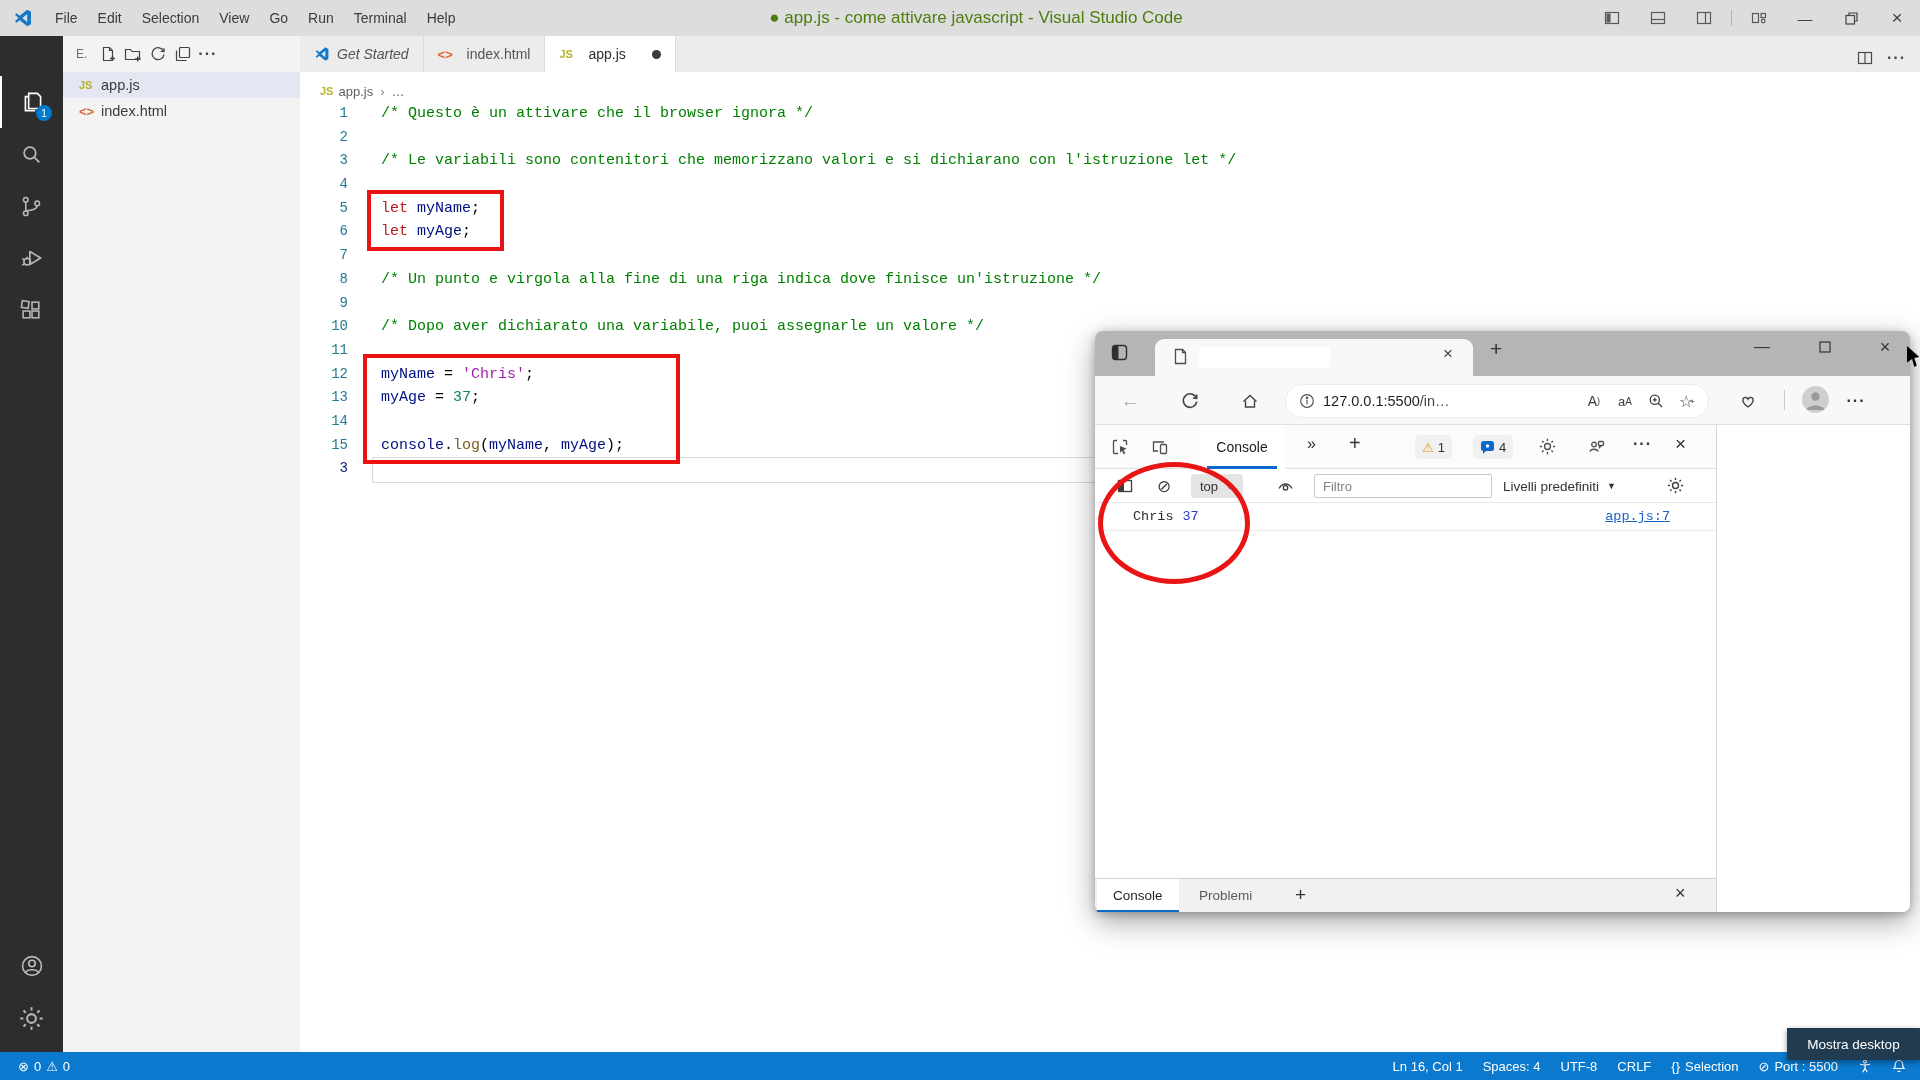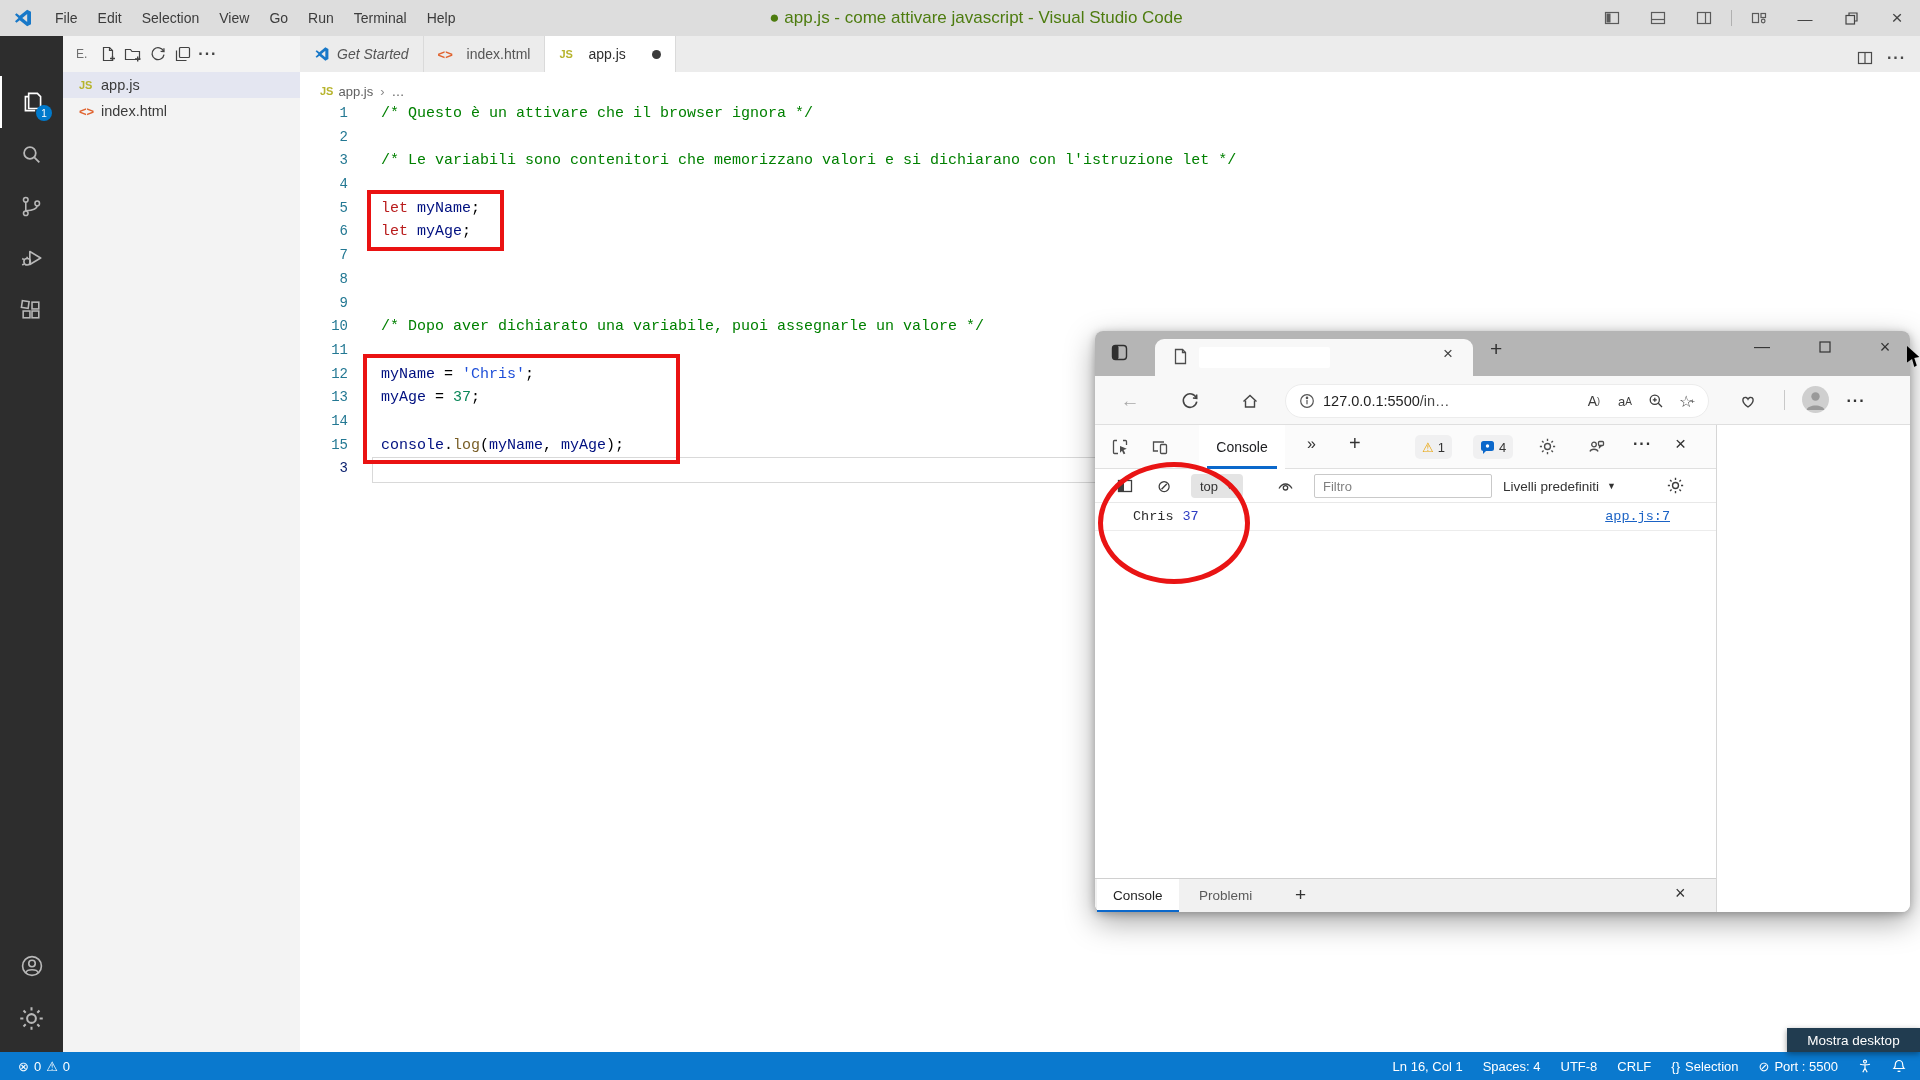--- a/index.html
+++ b/index.html
@@ -58,21 +58,21 @@
   #breadcrumb .sep { margin:0 7px; color:#8a8a8a; }
 
   #code-rows { position:absolute; left:0; top:66px; right:0; bottom:0; font-family:"Liberation Mono","DejaVu Sans Mono",monospace; }
   .code-line { position:relative; height:23.7px; display:flex; font-size:15px; line-height:23.7px; }
   .code-line .ln { width:48px; text-align:right; color:#237893; font-size:14px; flex:none; }
   .code-line .ct { margin-left:33px; white-space:pre; }
   .code-line.current .ln { color:#0b216f; }
   .code-line.current::after { content:""; position:absolute; left:72px; top:0; width:967px;
     height:23.7px; border:1.6px solid #d9d9d9; }
   .tk-comment{color:#008000} .tk-kw{color:#b91c1c} .tk-var{color:#001080}
-  .tk-str{color:#1d4ed8} .tk-num{color:#098658} .tk-fn{color:#795e26} .tk-punct{color:#000}
+  .tk-str{color:#a21caf} .tk-num{color:#098658} .tk-fn{color:#795e26} .tk-punct{color:#000}
 
   .annotation-box { position:absolute; border:4px solid #ea1212; z-index:3; pointer-events:none; }
   #ann-box-1 { left:67px; top:154px; width:137px; height:61px; }
   #ann-box-2 { left:63px; top:318px; width:317px; height:110px; }
 
   
   #browser { position:absolute; left:1095px; top:331px; width:815px; height:581px;
     border-radius:8px; box-shadow:0 10px 30px rgba(0,0,0,.35), 0 2px 8px rgba(0,0,0,.25);
     z-index:10; background:#f8f8f8; }
   #bw-tabstrip { position:absolute; left:0; top:0; right:0; height:45px; background:#b5b5b5;
@@ -138,21 +138,21 @@
     border:5px solid #e91414; border-radius:50%; z-index:12; pointer-events:none; }
 
   
   #statusbar { position:absolute; left:0; top:1052px; width:1920px; height:28px; background:#0a79ce;
     color:#fff; display:flex; align-items:center; font-size:13px; z-index:6; }
   #status-left { display:flex; align-items:center; gap:5px; margin-left:18px; }
   #status-right { position:absolute; right:14px; display:flex; align-items:center; gap:20px; }
   .st-item { display:flex; align-items:center; gap:5px; white-space:nowrap; }
   .st-glyph { font-size:13px; }
 
-  #tooltip { position:absolute; left:1787px; top:1028px; width:133px; height:24px; background:#213c50;
+  #tooltip { position:absolute; left:1787px; top:1028px; width:133px; height:32px; background:#213c50;
     color:#fff; font-size:13.5px; display:flex; align-items:center; justify-content:center;
     box-shadow:0 2px 6px rgba(0,0,0,.4); z-index:20; }
 
   #cursor-mark { position:absolute; left:1907px; top:346px; width:14px; height:21px; background:#000; z-index:30;
     clip-path:polygon(0 0, 88% 52%, 52% 57%, 70% 93%, 52% 100%, 36% 62%, 0 78%); }
 </style>
 </head>
 <body>
 
 <div id="titlebar">
@@ -356,20 +356,21 @@
       <div class="code-line">
         <span class="ln">6</span>
         <span class="ct"><span class="tk-kw">let </span><span class="tk-var">myAge</span><span class="tk-punct">;</span></span>
       </div>
       <div class="code-line">
         <span class="ln">7</span>
         <span class="ct"></span>
       </div>
       <div class="code-line">
         <span class="ln">8</span>
+        <span class="ct"><span class="tk-comment">/* Un punto e virgola alla fine di una riga indica dove finisce un'istruzione */</span></span>
       </div>
       <div class="code-line">
         <span class="ln">9</span>
         <span class="ct"></span>
       </div>
       <div class="code-line">
         <span class="ln">10</span>
         <span class="ct"><span class="tk-comment">/* Dopo aver dichiarato una variabile, puoi assegnarle un valore */</span></span>
       </div>
       <div class="code-line">

